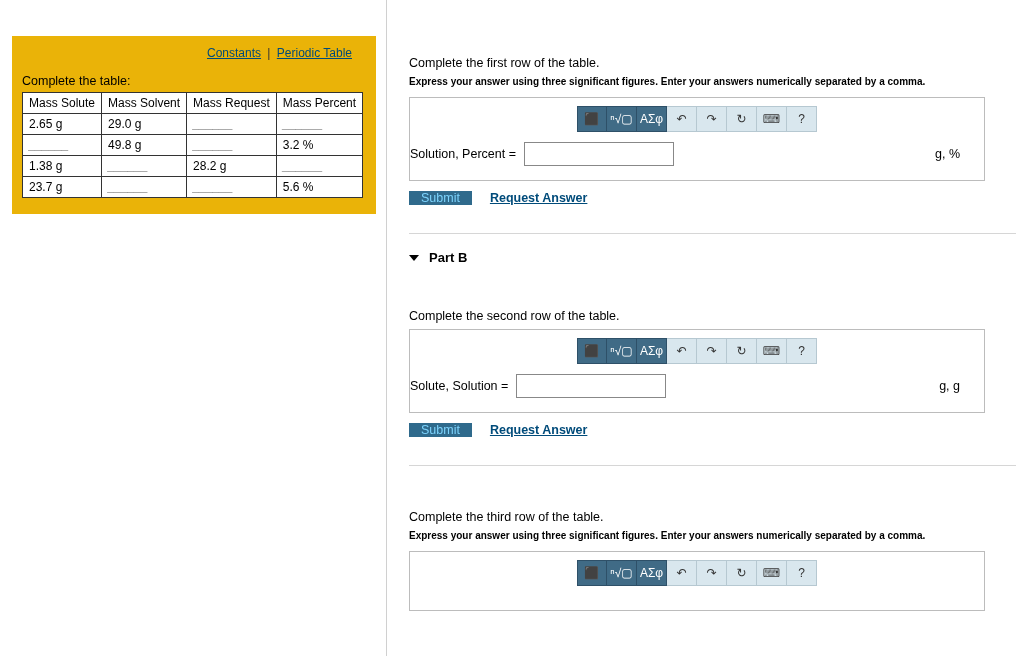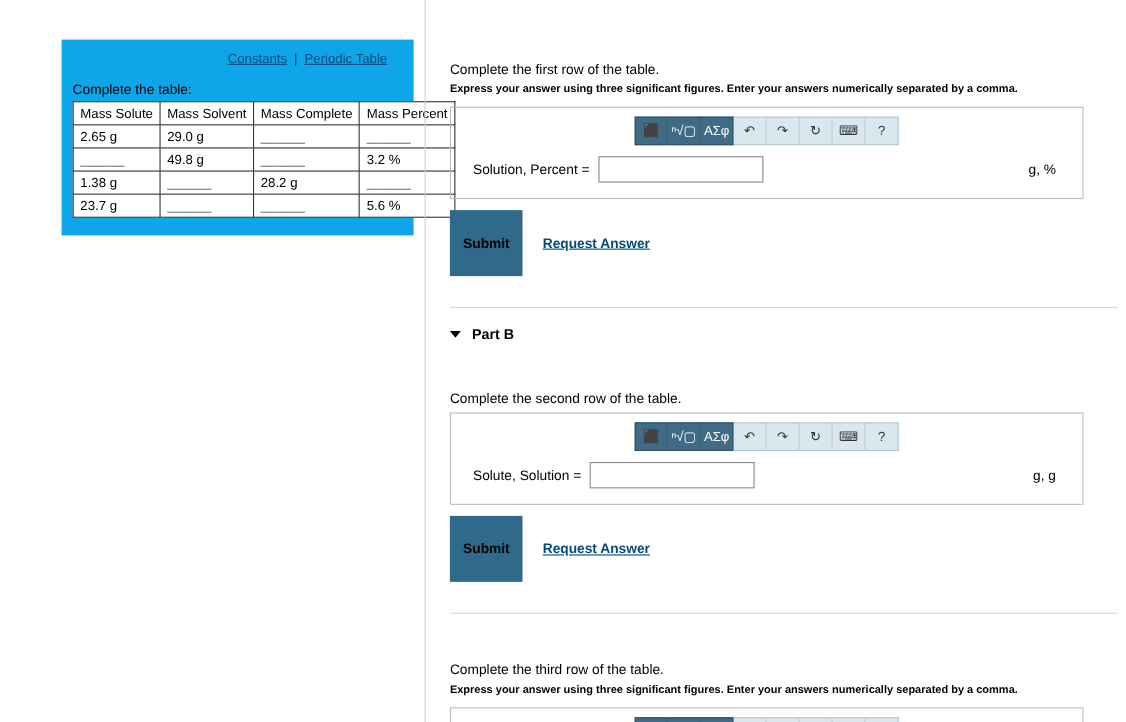--- a/index.html
+++ b/index.html
@@ -1,65 +1,65 @@
 <!DOCTYPE html>
 <html><head>
 <meta charset="utf-8">
 <style>
   * { box-sizing: border-box; margin: 0; padding: 0; }
   body { font-family: Arial, Helvetica, sans-serif; font-size: 12.5px; color: #000; background: #fff; }
   .wrap { display: flex; width: 1024px; }
   .leftcol { width: 386px; padding: 36px 10px 0 12px; }
   .rightcol { flex: 1; padding: 12px 8px 0 22px; border-left: 1px solid #d0d0d0; min-height: 656px; }
-  .leftbox { background: #0ea5e9; padding: 10px 24px 16px 10px; margin-left: 44px; }
+  .leftbox { background: #eab308; padding: 10px 24px 16px 10px; }
   .leftlinks { text-align: right; font-size: 12px; margin-bottom: 14px; }
   .leftlinks span { color: #004b7a; text-decoration: underline; cursor: pointer; }
   .leftlinks .pipe { color: #333; text-decoration: none; margin: 0 3px; }
   .prompt { font-size: 12.5px; margin-bottom: 4px; }
   table.data { border-collapse: collapse; background: #fff; width: 100%; }
   table.data td { border: 1px solid #333; padding: 3px 6px; font-size: 12px; white-space: nowrap; }
   table.data tr:first-child td { background: #fff; }
-  .blank { color: #555; }
+  .blank { color: #555; font-style: italic; }
   .part { margin-bottom: 28px; }
   .phead { display: flex; align-items: center; gap: 10px; font-weight: bold; font-size: 13px; margin-bottom: 12px; }
   .phead .caret { border-top: 6px solid #000; border-left: 5px solid transparent; border-right: 5px solid transparent; width: 0; height: 0; }
   .instr { font-size: 12.5px; margin-bottom: 6px; margin-top: 44px; }
   .hint { font-size: 10px; font-weight: bold; margin-bottom: 10px; }
   .ansbox { border: 1px solid #bcbcbc; padding: 8px 0 14px 0; margin: 0 0 10px 0; width: 576px; }
   .toolbar { display: flex; gap: 0; justify-content: center; margin-bottom: 10px; }
   .tbtn { background: #406b86; color: #fff; width: 30px; height: 26px; display: flex; align-items: center; justify-content: center; border: 1px solid #2e5068; font-size: 12px; }
   .tbtn.light { background: #d9e7ee; color: #333; border: 1px solid #b6c8d1; }
   .tbtn + .tbtn { border-left: none; }
-  .inprow { display: flex; align-items: center; justify-content: center; gap: 8px; margin-left: 20px; }
+  .inprow { display: flex; align-items: center; justify-content: center; gap: 8px; }
   .inprow .label { font-size: 12.5px; }
   .inprow input { border: 1px solid #888; height: 24px; width: 150px; padding: 0 4px; }
   .inprow .units { font-size: 12.5px; margin-left: auto; margin-right: 24px; }
   .submitrow { display: flex; align-items: center; gap: 18px; }
-  .submit { background: #2f6a8c; color: #000000; border: none; padding: 23px 12px; font-size: 12.5px; font-weight: bold; cursor: pointer; }
+  .submit { background: #2f6a8c; color: #7dd3fc; border: none; padding: 0 12px; font-size: 12.5px; font-weight: normal; cursor: pointer; }
   .reqans { color: #004b7a; text-decoration: underline; font-size: 12.5px; font-weight: bold; cursor: pointer; }
   hr.sep { border: none; border-top: 1px solid #d6d6d6; margin: 18px 0 16px 0; }
 </style>
 </head>
 <body>
 
 <div class="wrap">
   <div class="leftcol">
     <div class="leftbox">
       <div class="leftlinks">
         <span>Constants</span>
         <span class="pipe">|</span>
         <span>Periodic Table</span>
       </div>
       <div class="prompt">Complete the table:</div>
       <table class="data">
         <tbody>
             <tr>
           <td>Mass Solute</td>
           <td>Mass Solvent</td>
-          <td>Mass Complete</td>
+          <td>Mass Request</td>
           <td>Mass Percent</td>
         </tr>
         <tr>
           <td>2.65 g</td>
           <td>29.0 g</td>
           <td class="blank">______</td>
           <td class="blank">______</td>
         </tr>
         <tr>
           <td class="blank">______</td>

